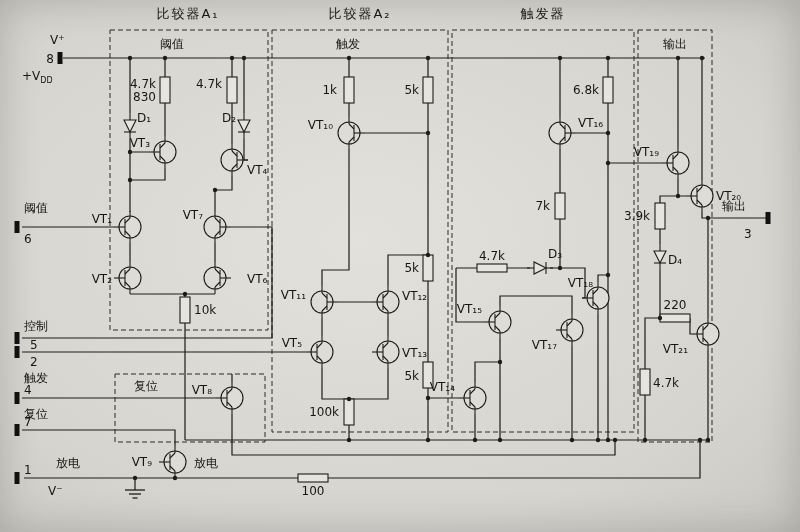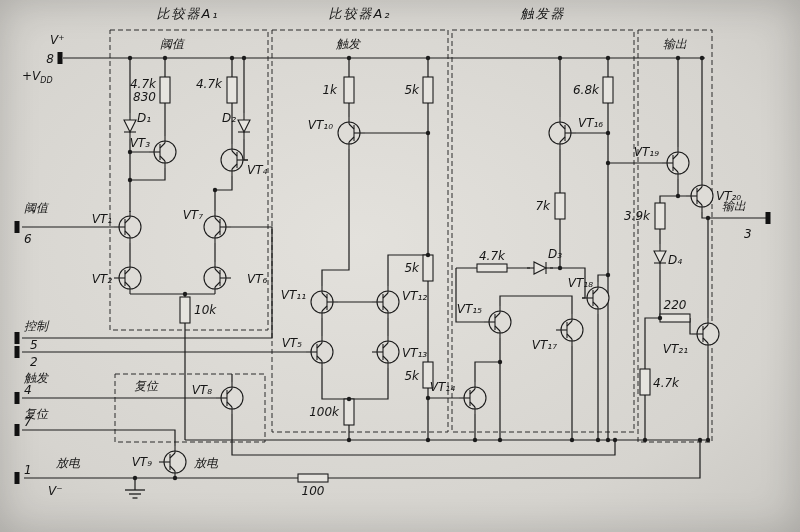--- a/index.html
+++ b/index.html
@@ -1,16 +1,16 @@
 <!DOCTYPE html>
 <html><head>
 <meta charset="utf-8">
 <style>
   html,body{margin:0;padding:0;background:#b9b7b3;}
-  .stage{width:800px;height:532px;position:relative;background:radial-gradient(ellipse at 45% 45%, #e3e1dc 0%, #d6d4cf 70%, #c9c7c2 100%);box-shadow:inset 0 0 40px rgba(0,0,0,.18);overflow:hidden;font-style:italic;}
+  .stage{width:800px;height:532px;position:relative;background:radial-gradient(ellipse at 45% 45%, #e3e1dc 0%, #d6d4cf 70%, #c9c7c2 100%);box-shadow:inset 0 0 40px rgba(0,0,0,.18);overflow:hidden;}
   svg{position:absolute;left:0;top:0;}
   text{fill:#161616;font-family:"DejaVu Sans","Liberation Sans",sans-serif;font-size:12px;}
   .sec{font-size:13px;letter-spacing:2px;}
   .sub{font-size:8px;}
 </style>
 </head>
 <body>
 
 <div class="stage">
 <svg viewBox="0 0 800 532" width="800" height="532">

